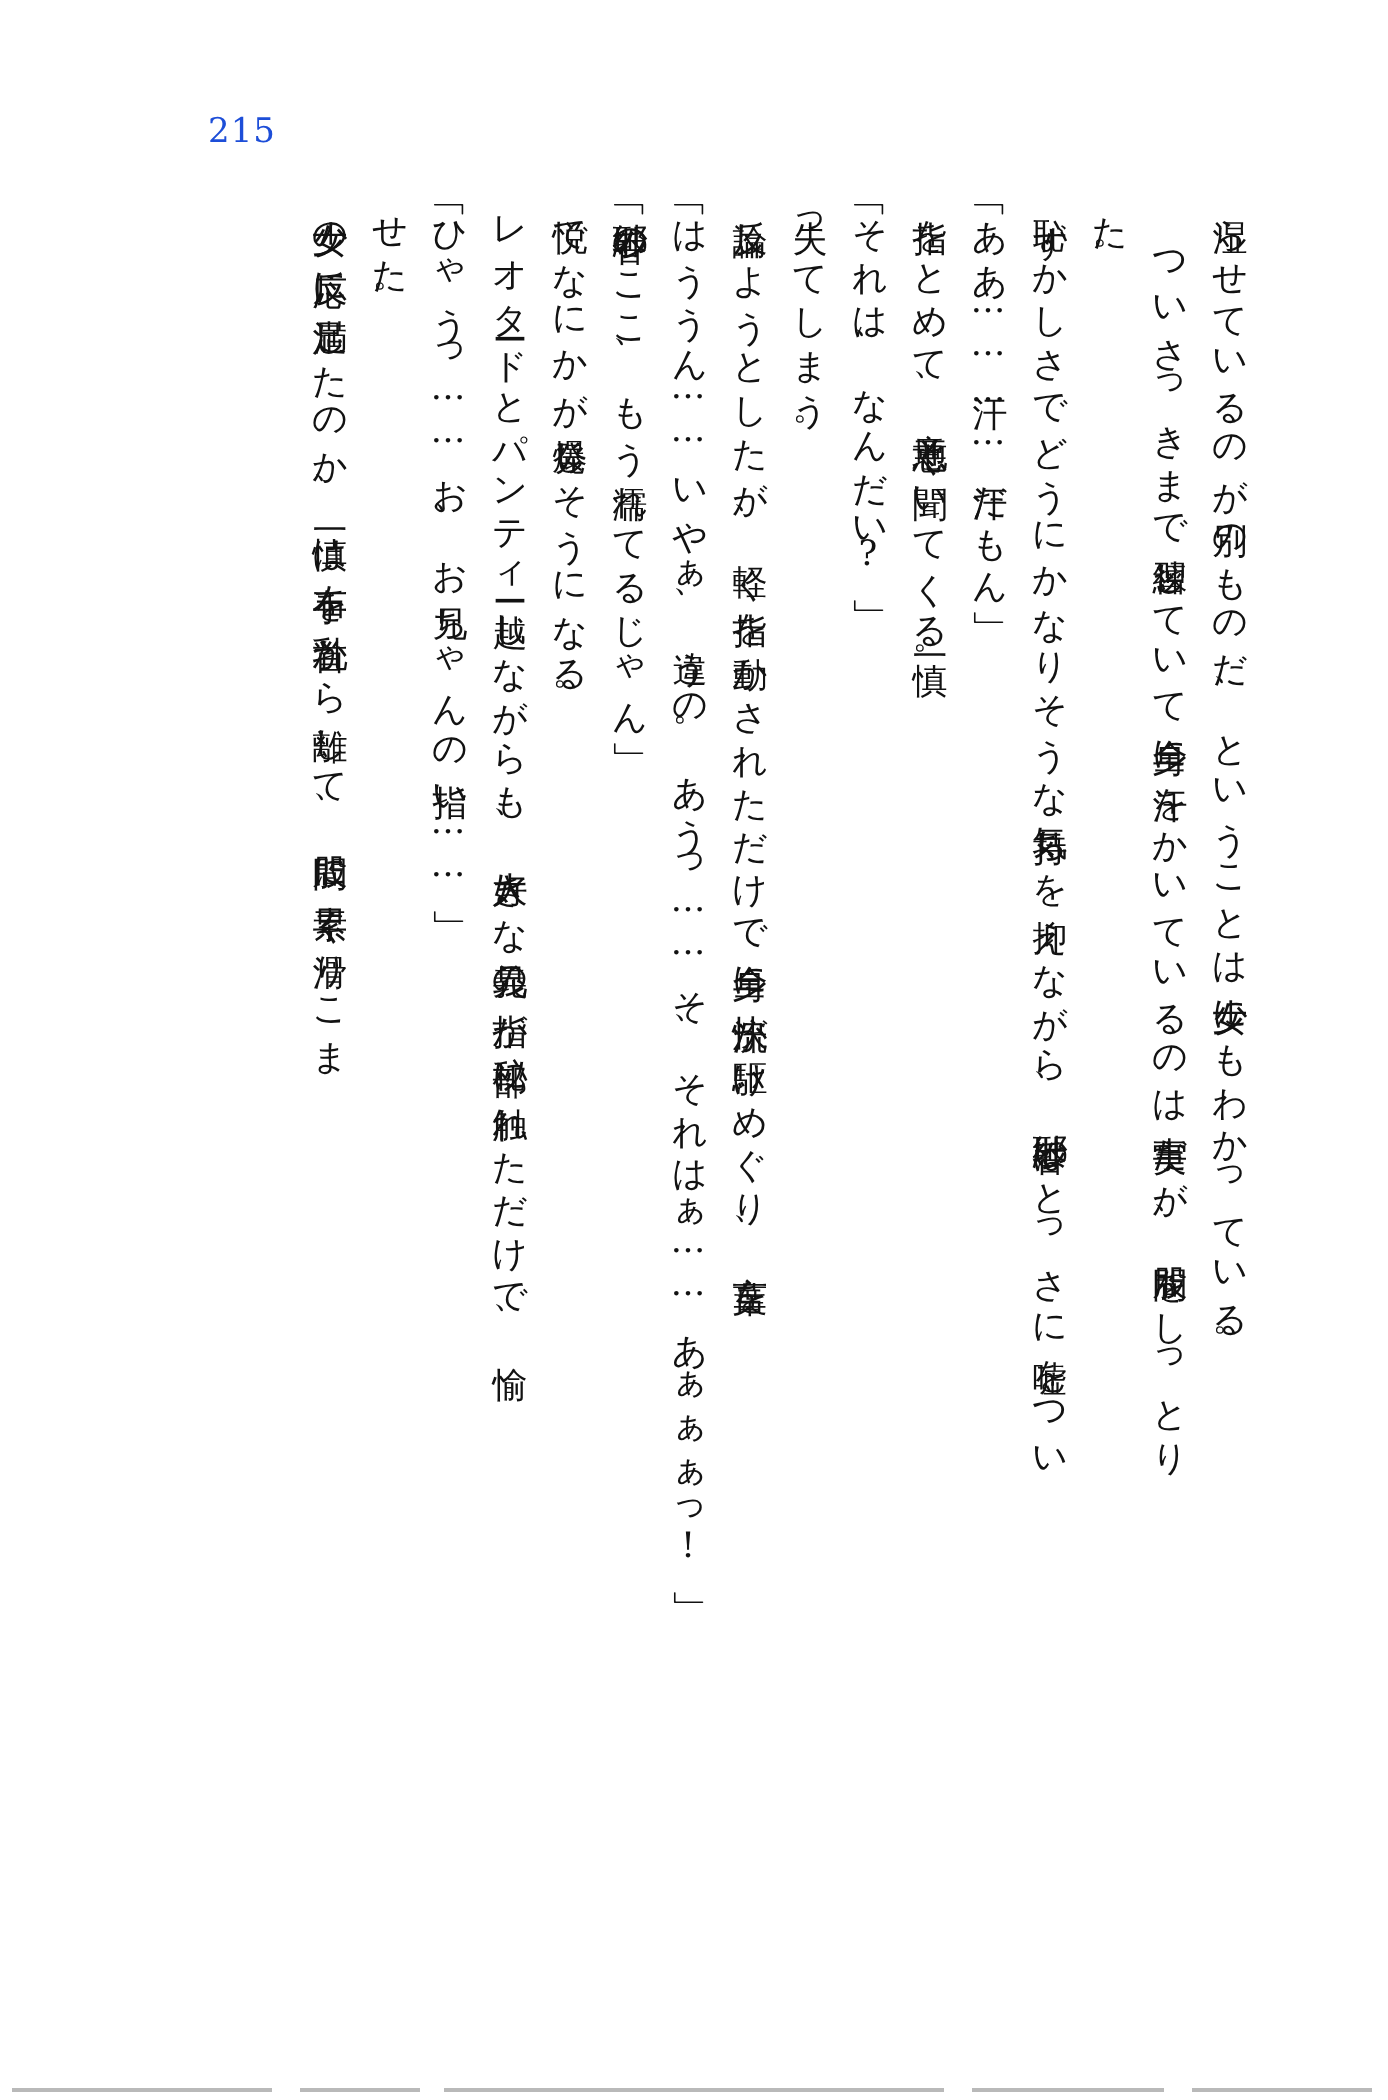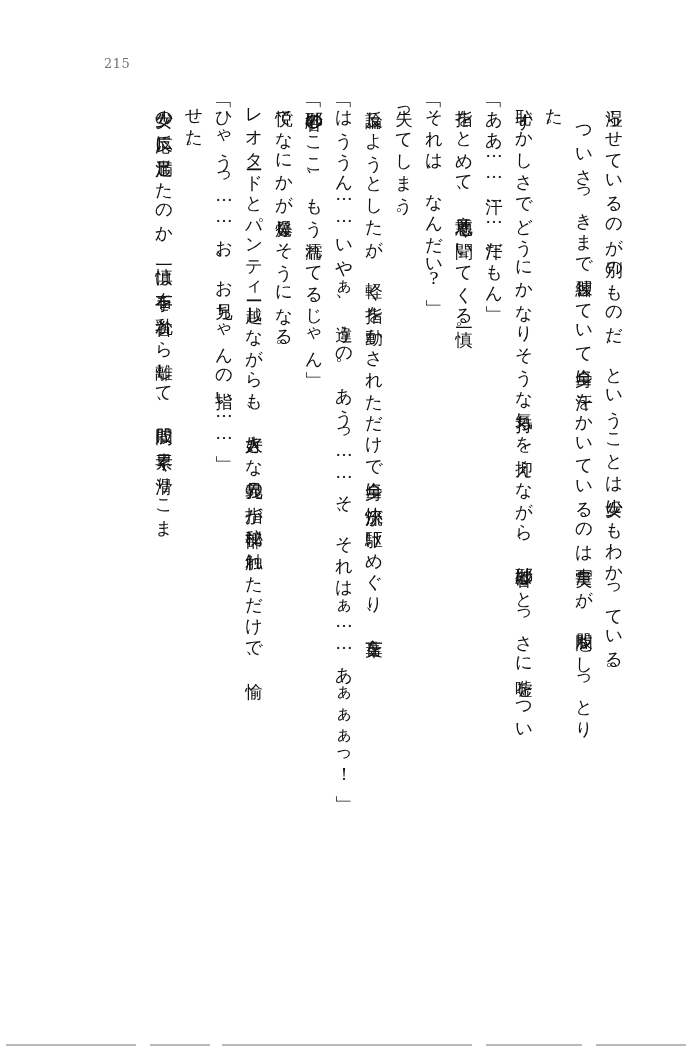--- a/index.html
+++ b/index.html
@@ -12,22 +12,22 @@
     width: 694px;
     height: 1050px;
     background: #ffffff;
     overflow: hidden;
     font-family: "DejaVu Serif", "Liberation Serif", serif;
   }
   .page-number {
     position: absolute;
     top: 56px;
     left: 104px;
-    font-size: 13px;
-    color: #737373;
+    font-size: 17px;
+    color: #1d4ed8;
     letter-spacing: 0.5px;
     font-family: "DejaVu Serif", "Liberation Serif", serif;
   }
   
   .body-text {
     position: absolute;
     top: 96px;
     right: 72px;
     height: 700px;
     display: flex;

